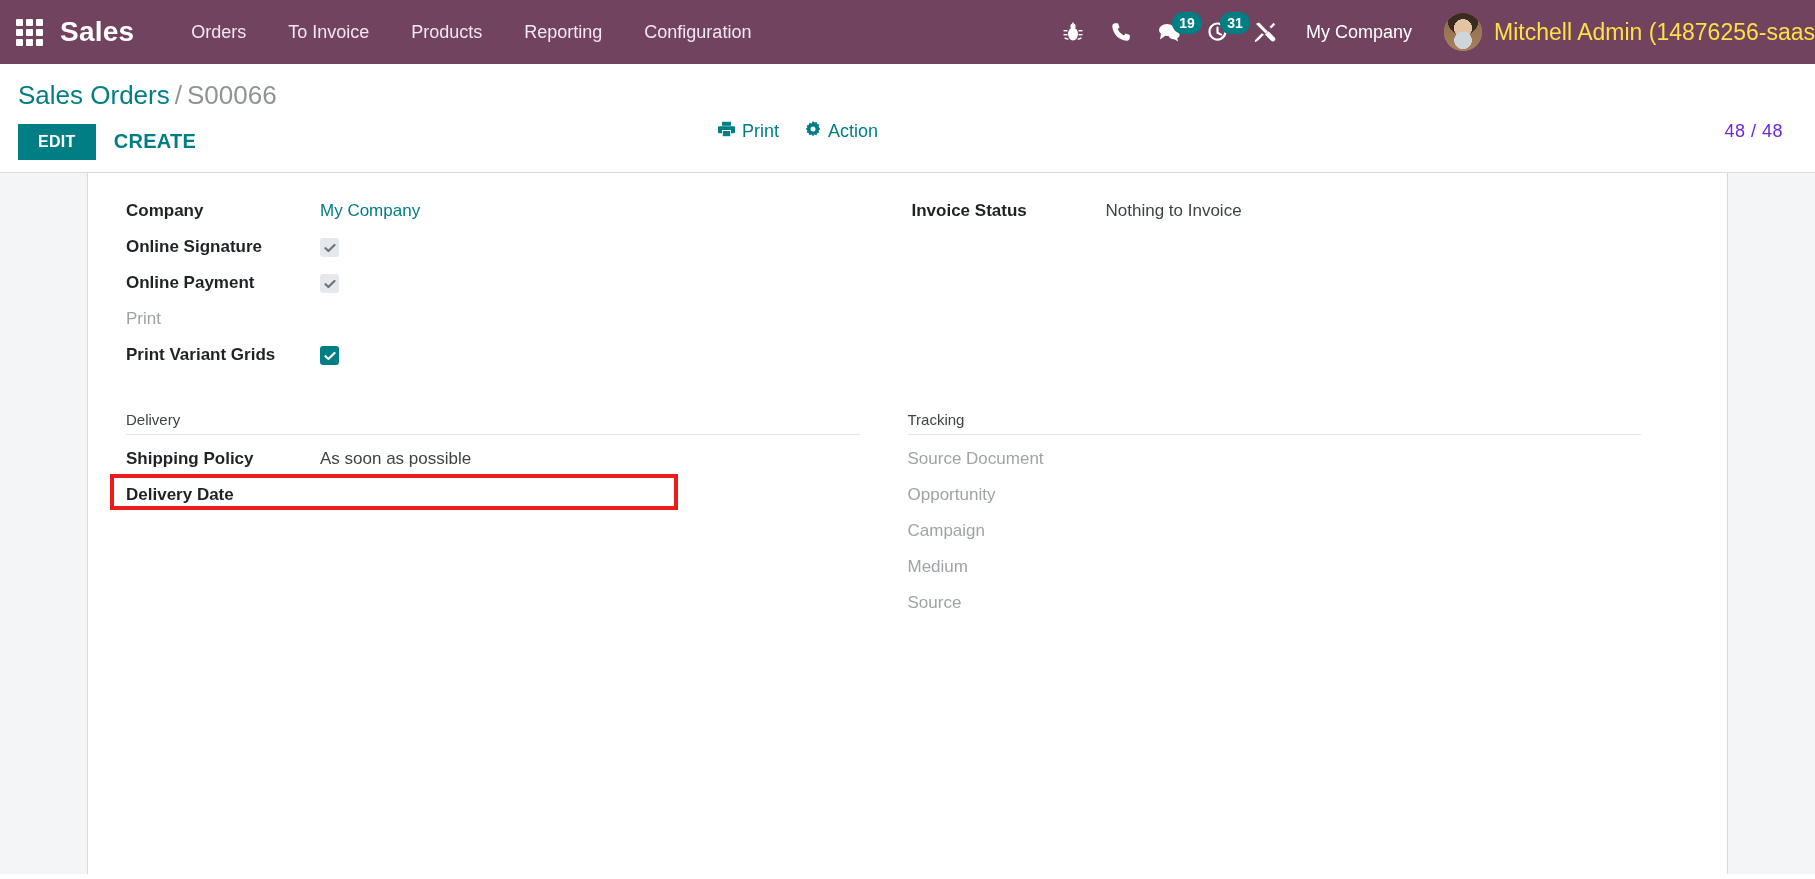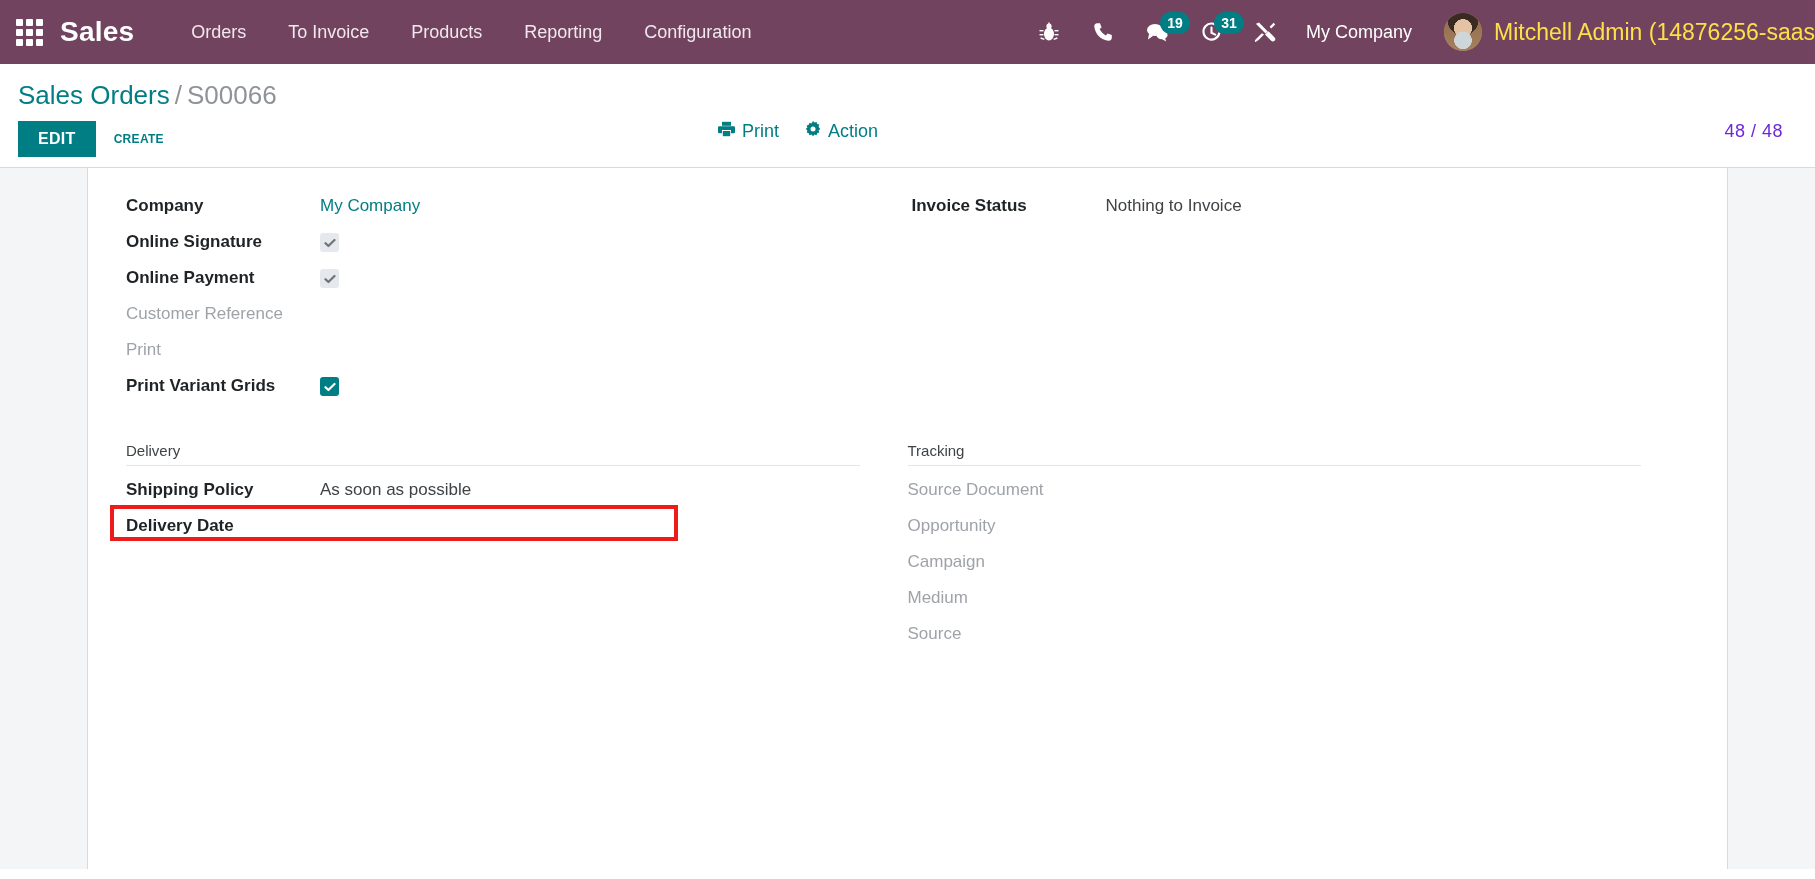--- a/index.html
+++ b/index.html
@@ -48,21 +48,21 @@
     color: #f0e8ee;
     font-size: 18px;
     padding: 0 21px;
     line-height: 64px;
     cursor: pointer;
     white-space: nowrap;
   }
 
   .nav-spacer { flex: 1 1 auto; }
 
-  .sysicons { display: flex; align-items: center; gap: 8px; }
+  .sysicons { display: flex; align-items: center; gap: 2px; }
   .sys-btn {
     position: relative;
     width: 46px; height: 64px;
     display: flex; align-items: center; justify-content: center;
     cursor: pointer;
     color: #ffffff;
   }
   .sys-btn svg { display: block; }
   .badge {
     position: absolute;
@@ -142,21 +142,21 @@
     font-weight: bold;
     padding: 9px 20px;
     cursor: pointer;
     font-family: inherit;
     letter-spacing: .3px;
   }
   .btn-link {
     background: transparent;
     color: #017e84;
     border: none;
-    font-size: 12px;
+    font-size: 20px;
     font-weight: bold;
     padding: 9px 18px;
     cursor: pointer;
     font-family: inherit;
     letter-spacing: .3px;
   }
 
   .cp-center {
     position: absolute;
     left: 700px;
@@ -428,24 +428,20 @@
 
         <div class="field-row">
           <div class="field-label">Online Payment</div>
           <div class="chk disabled">
             <svg width="12" height="10" viewBox="0 0 12 10" fill="none" stroke-width="2.2" stroke-linecap="round" stroke-linejoin="round">
                 <path d="M1.5 5.2 L4.4 8 L10.5 2"></path>
               </svg>
           </div>
         </div>
 
-        <div class="field-row">
-          <div class="field-label empty">Customer Reference</div>
-          <div class="field-value"></div>
-        </div>
 
         <div class="field-row">
           <div class="field-label empty">Print</div>
           <div class="field-value"></div>
         </div>
 
 
         <div class="field-row">
           <div class="field-label">Print Variant Grids</div>
           <div class="chk on">

